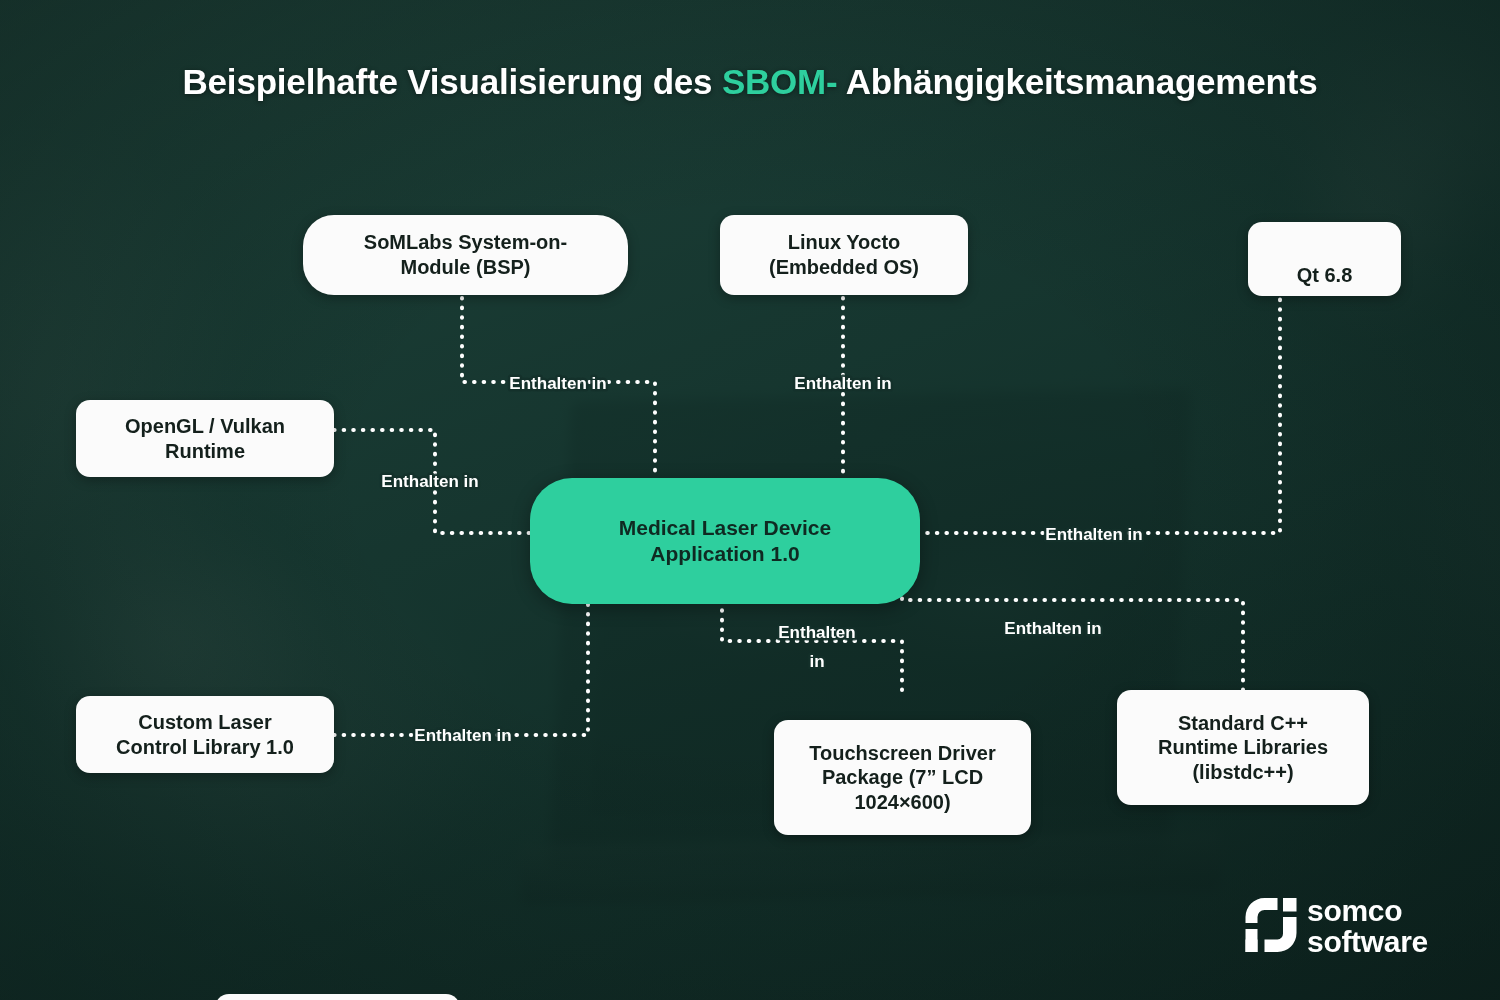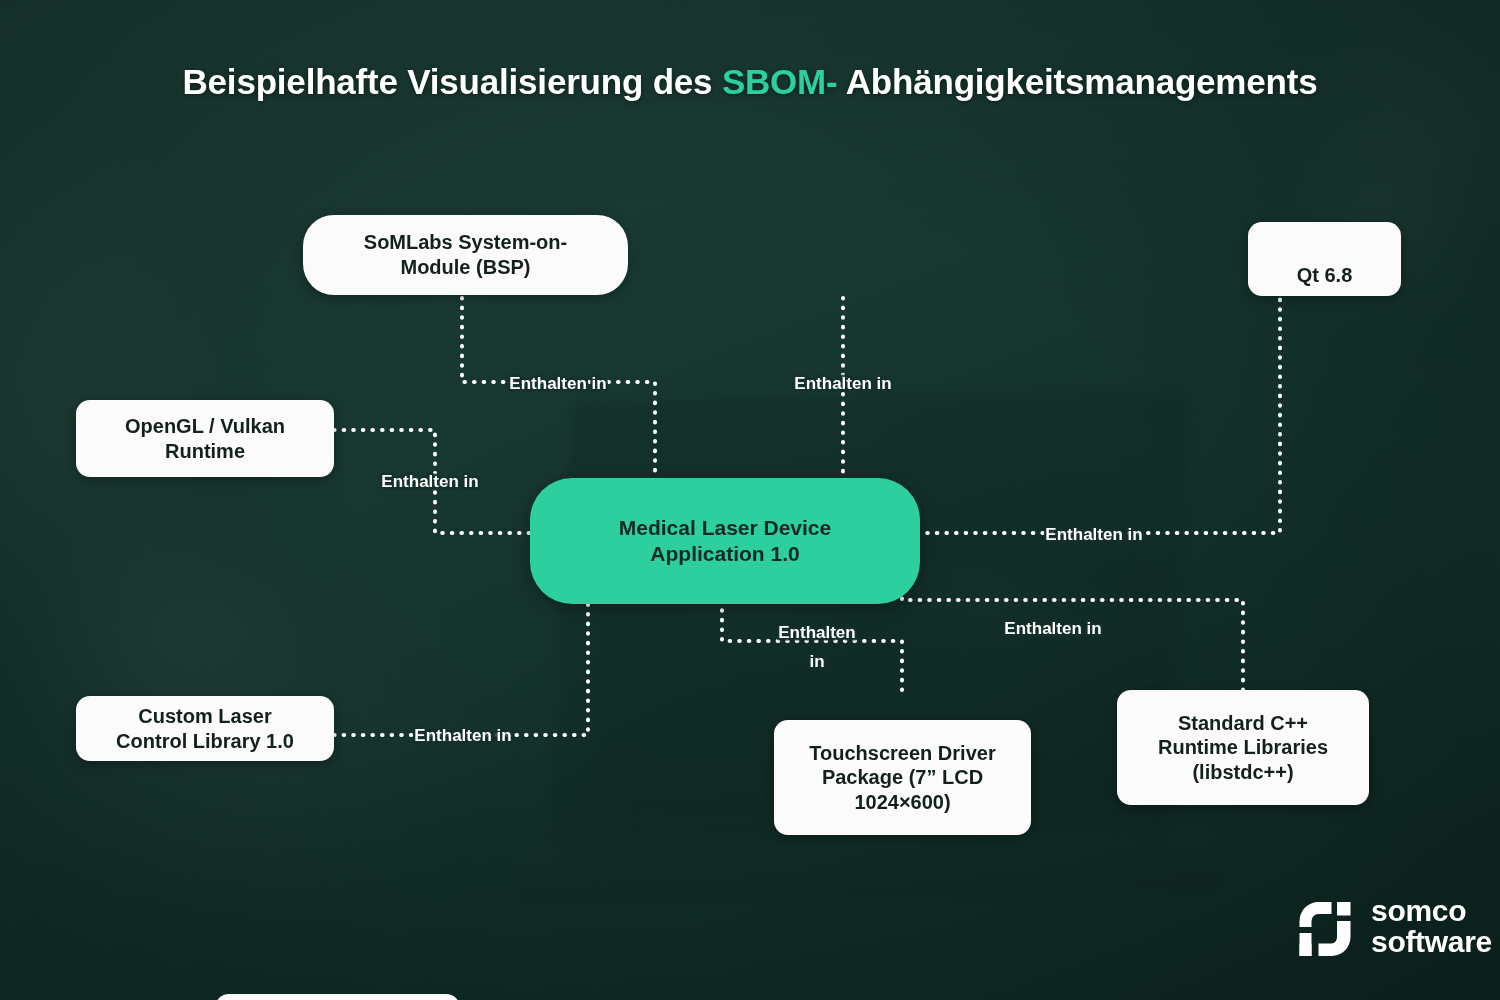--- a/index.html
+++ b/index.html
@@ -159,25 +159,25 @@
     box-shadow: 0 4px 18px rgba(0,0,0,0.32);
   }
   .node.cropped {
     border-radius: 14px 14px 0 0;
     box-shadow: none;
   }
 
   
   .logo {
     position: absolute;
-    left: 1298px;
+    left: 1244px;
     top: 896px;
     display: flex;
-    align-items: flex-end;
-    gap: 13px;
+    align-items: flex-start;
+    gap: 3px;
   }
   .logo-mark { width: 60px; height: 58px; display: block; }
   .logo-text {
     color: #ffffff;
     font-size: 30px;
     font-weight: bold;
     line-height: 1.03;
     letter-spacing: -0.3px;
   }
 </style>
@@ -223,40 +223,46 @@
     <text class="edge-label" x="1053" y="634">Enthalten in</text>
   </svg>
 
   <div class="node" style="left:303px; top:215px; width:325px; height:80px;border-radius:31px;">
     <div>
       <span>SoMLabs System-on-</span><br>
       <span>Module (BSP)</span>
     </div>
   </div>
 
+  <div class="node" style="left:720px; top:215px; width:248px; height:80px;">
+    <div>
+      <span>Linux Yocto</span><br>
+      <span>(Embedded OS)</span>
+    </div>
+  </div>
 
   <div class="node" style="left:1248px; top:222px; width:153px; height:74px;align-items:flex-end;">
     <div><span>Qt 6.8</span></div>
   </div>
 
   <div class="node" style="left:76px; top:400px; width:258px; height:77px;">
     <div>
       <span>OpenGL / Vulkan</span><br>
       <span>Runtime</span>
     </div>
   </div>
 
   <div class="node central" style="left:530px; top:478px; width:390px; height:126px;">
     <div>
       <span>Medical Laser Device</span><br>
       <span>Application 1.0</span>
     </div>
   </div>
 
-  <div class="node" style="left:76px; top:696px; width:258px; height:65px;">
+  <div class="node" style="left:76px; top:696px; width:258px; height:77px;">
     <div>
       <span>Custom Laser</span><br>
       <span>Control Library 1.0</span>
     </div>
   </div>
 
   <div class="node" style="left:774px; top:720px; width:257px; height:115px;">
     <div>
       <span>Touchscreen Driver</span><br>
       <span>Package (7” LCD</span><br>

